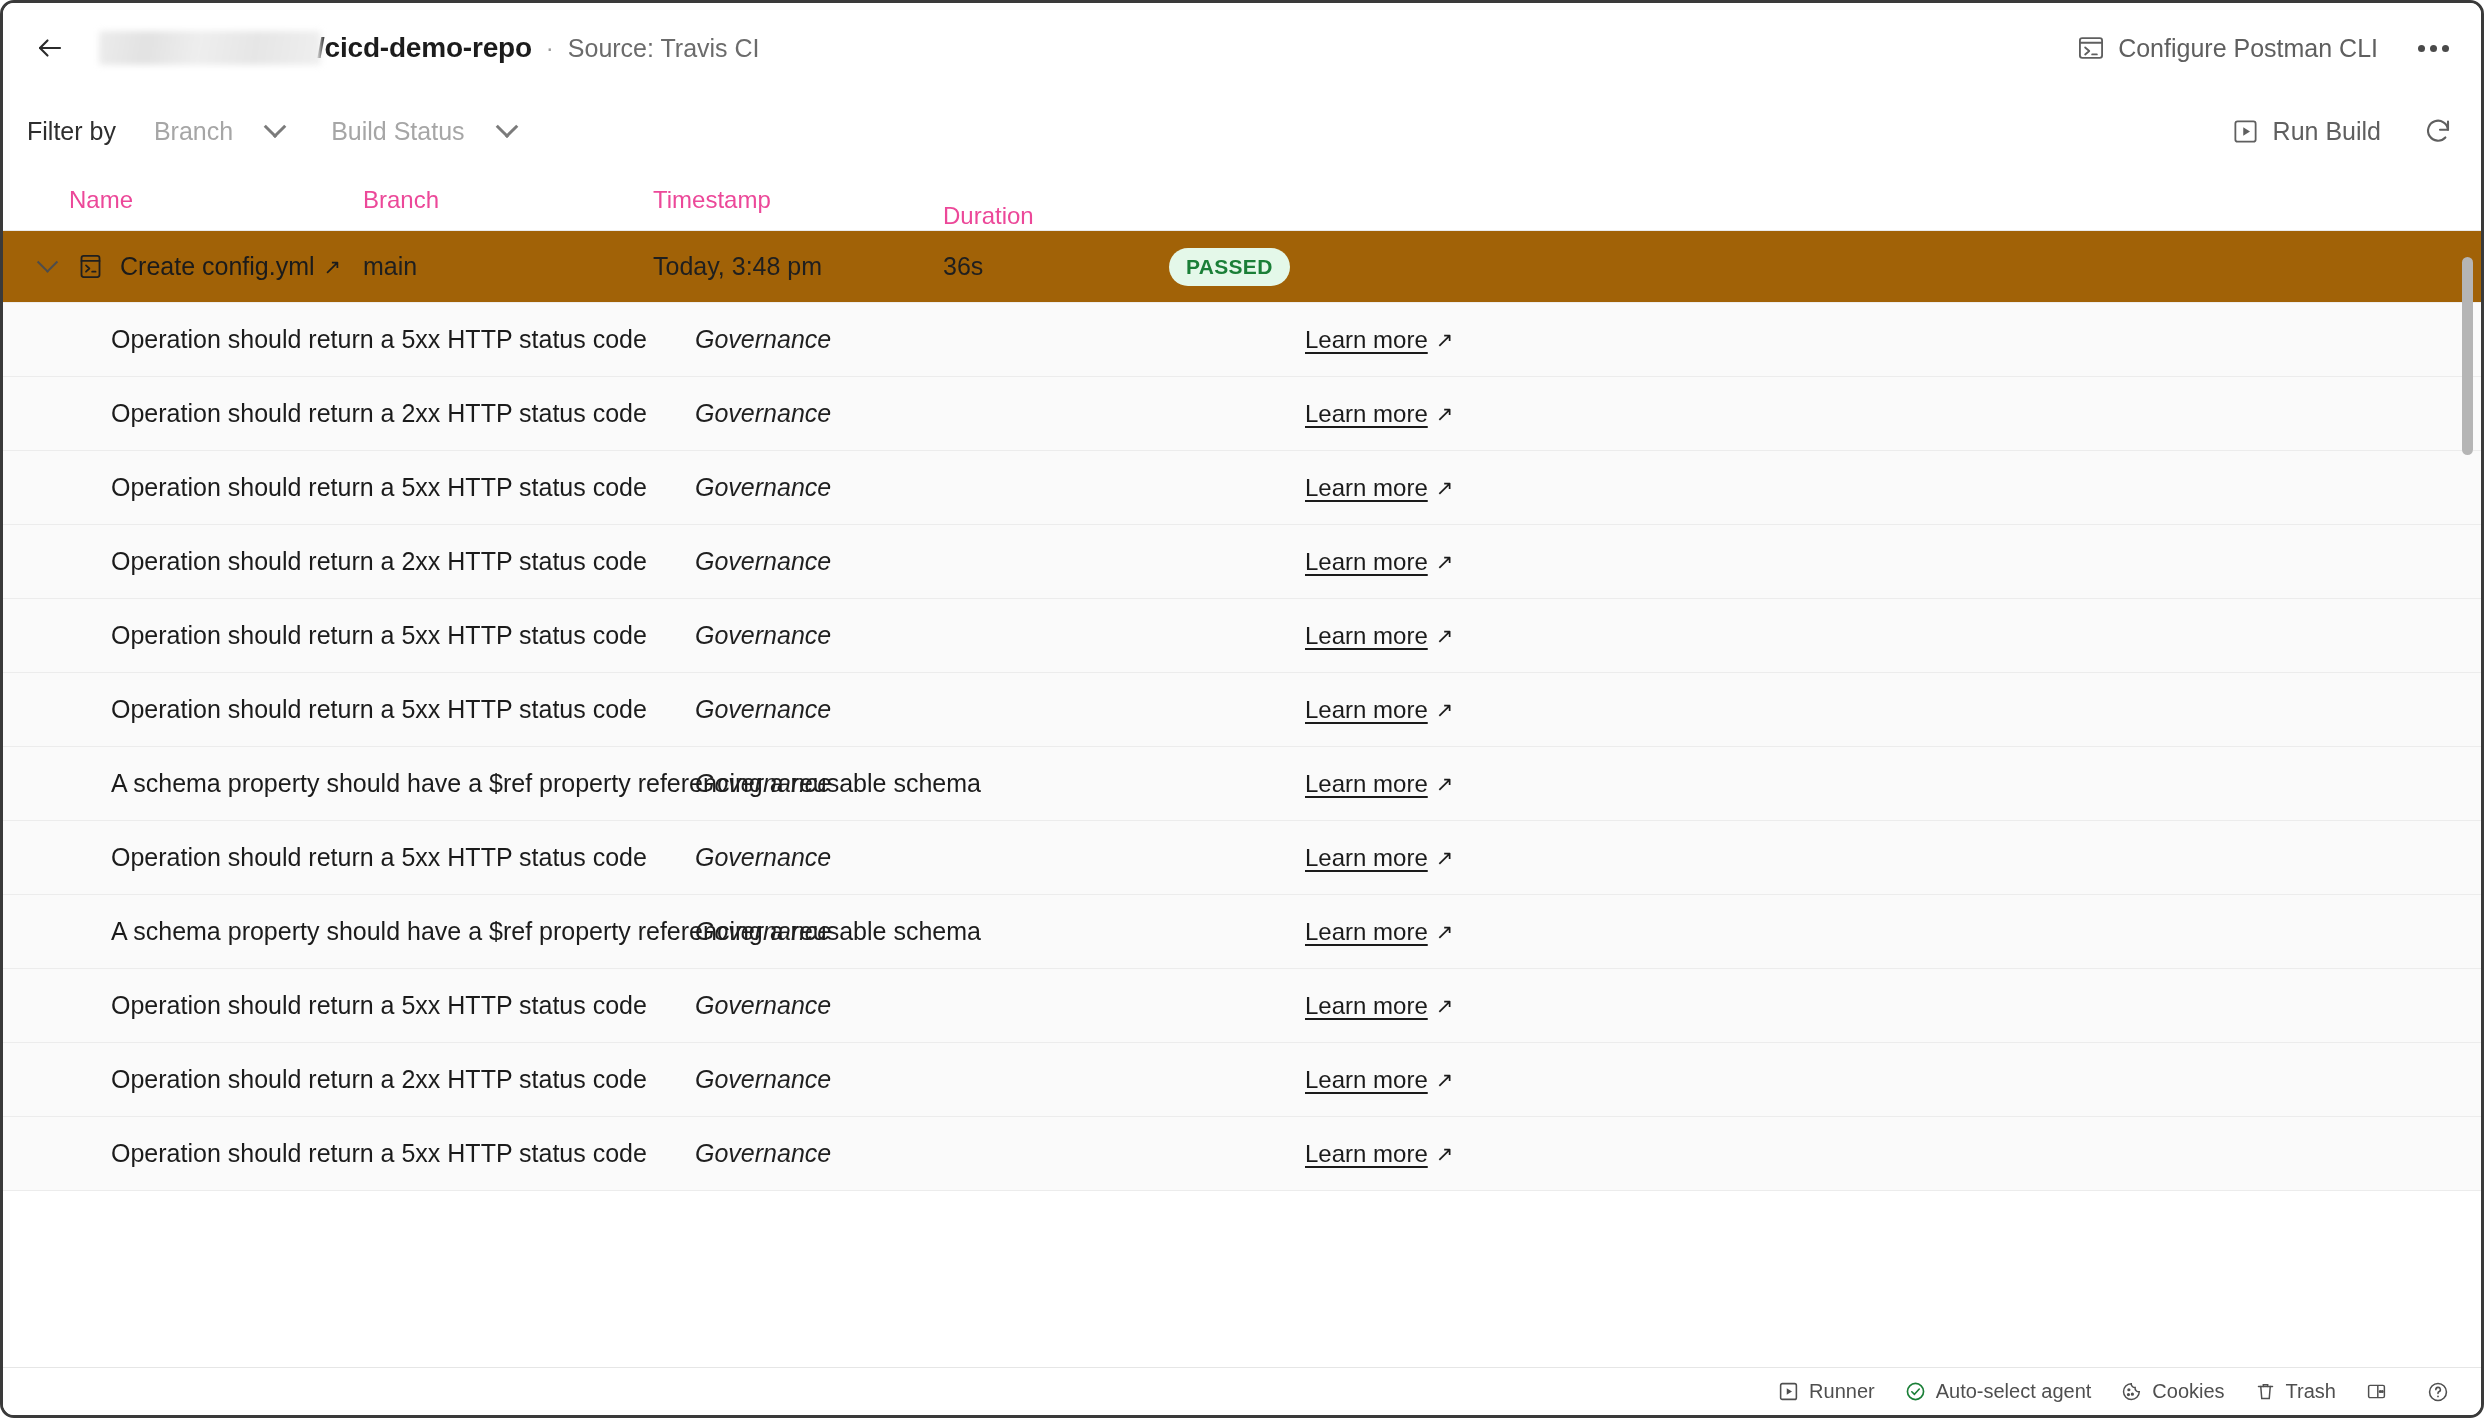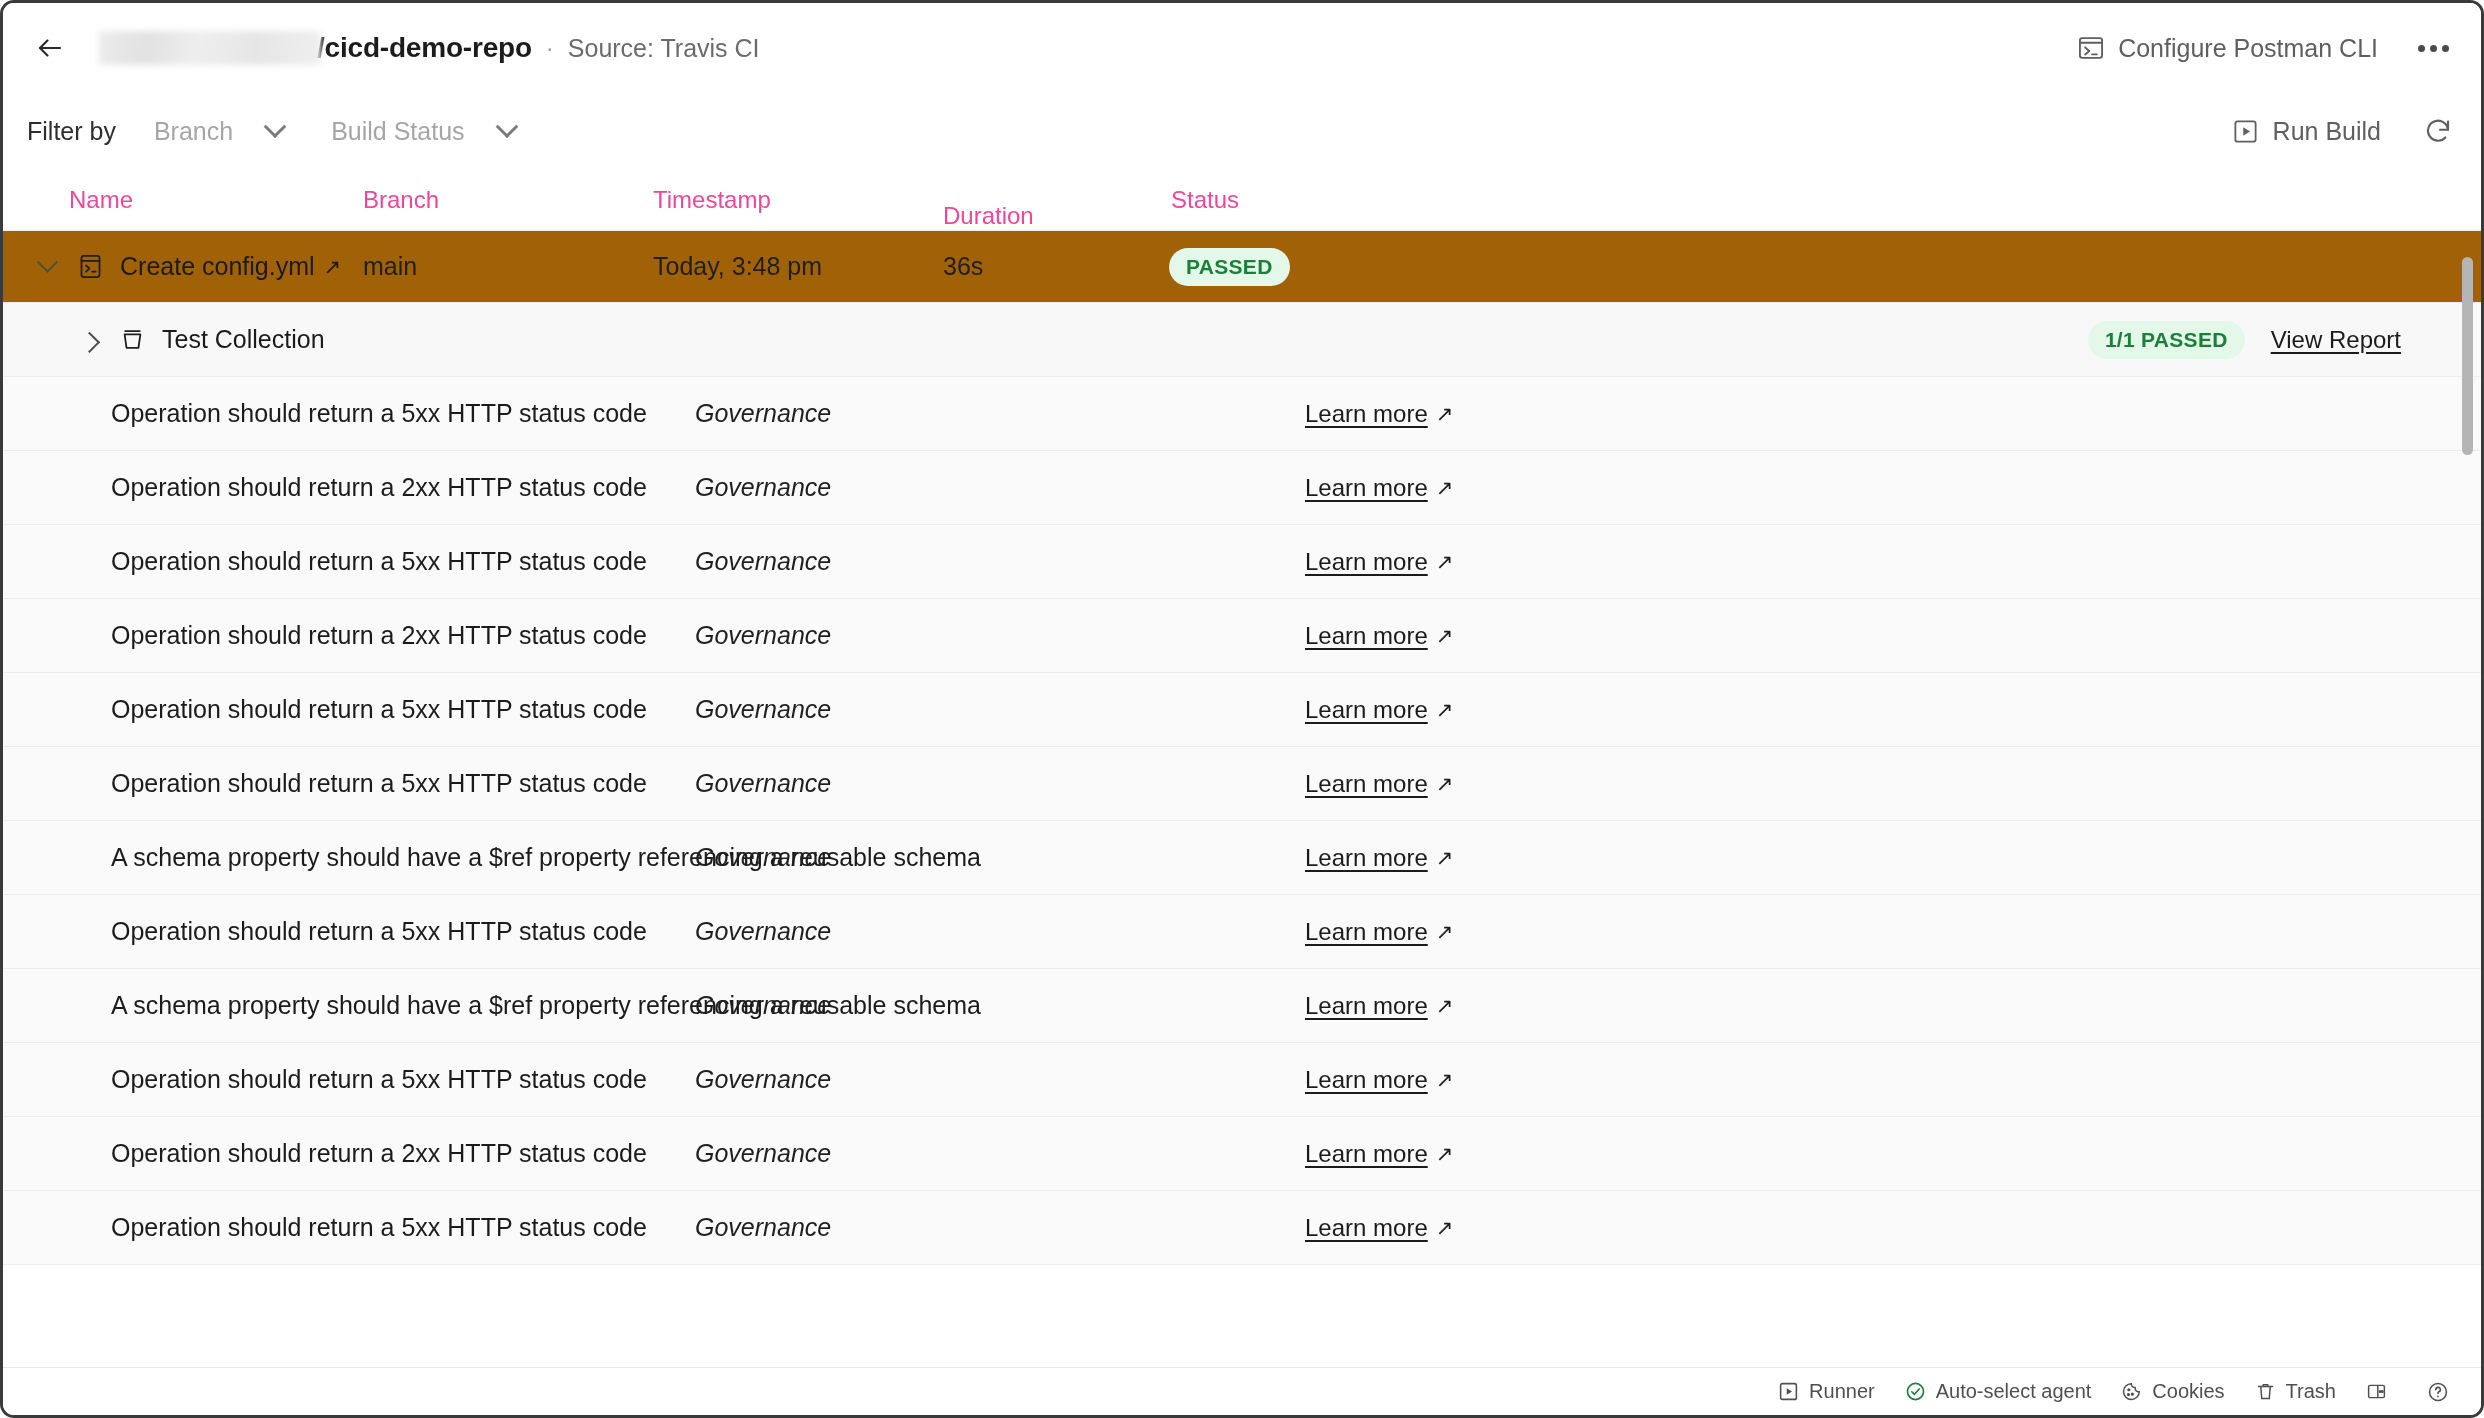--- a/index.html
+++ b/index.html
@@ -352,21 +352,20 @@
     </div>
   </div>
 
   <div class="table-area">
 
     <div class="thead">
       <div class="th col-name">Name</div>
       <div class="th col-branch">Branch</div>
       <div class="th col-time">Timestamp</div>
       <div class="th col-dur">Duration</div>
-      <div class="th col-status">Status</div>
     </div>
 
     <div class="row row-build">
       <div class="caret">
         <span class="caret-down"></span>
       </div>
       <span class="cell-icon">
         <svg width="27" height="27" viewBox="0 0 24 24" fill="none" stroke="#1f1f1f" stroke-width="1.6" stroke-linecap="round" stroke-linejoin="round">
           <rect x="4" y="2.6" width="16" height="18.8" rx="2"></rect>
             <line x1="4" y1="7" x2="20" y2="7"></line>
@@ -379,36 +378,20 @@
         <span class="arrow-ne">↗</span>
       </span>
       <span class="cell-txt pos-branch">main</span>
       <span class="cell-txt pos-time">Today, 3:48 pm</span>
       <span class="cell-txt pos-dur">36s</span>
       <span class="pos-status">
         <span class="badge badge-pass">PASSED</span>
       </span>
     </div>
 
-    <div class="row row-child">
-      <div class="caret">
-        <span class="caret-right"></span>
-      </div>
-      <span class="cell-icon">
-        <svg width="27" height="27" viewBox="0 0 24 24" fill="none" stroke="#1f1f1f" stroke-width="1.6" stroke-linecap="round" stroke-linejoin="round">
-          <line x1="5.5" y1="4.5" x2="18.5" y2="4.5"></line>
-          <path d="M5 7.5 L19 7.5 L17.3 19.5 L6.7 19.5 Z"></path>
-        </svg>
-      </span>
-      <span class="child-title">Test Collection</span>
-      <span class="right-group">
-        <span class="badge badge-pass">1/1 PASSED</span>
-        <span class="link">View Report</span>
-      </span>
-    </div>
 
 
     <div id="violations">
         <div class="row row-viol">
           <span class="viol-name">Operation should return a 5xx HTTP status code</span>
           <span class="viol-cat">Governance</span>
           <span class="viol-link">
             <span class="lm">Learn more</span>
             <span class="arrow-ne">↗</span>
           </span>

